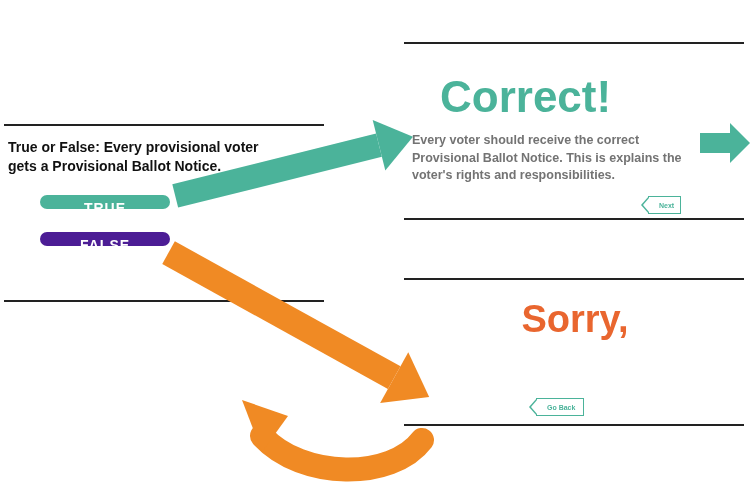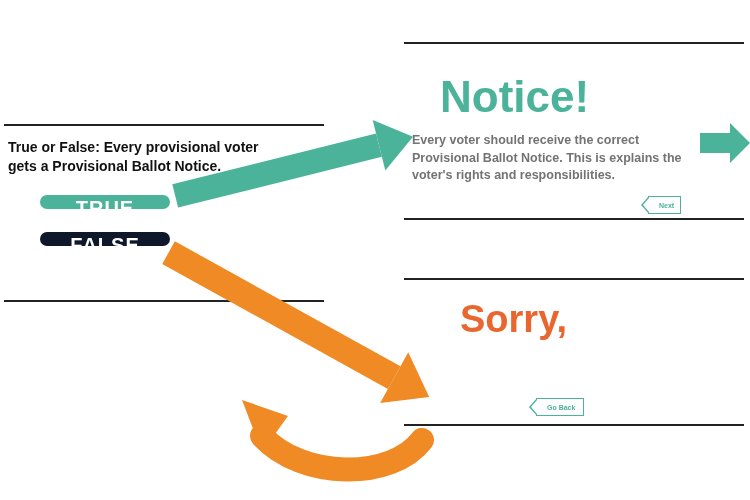--- a/index.html
+++ b/index.html
@@ -1,44 +1,44 @@
 <!DOCTYPE html>
 <html><head>
 <meta charset="utf-8">
 <style>
   html,body{margin:0;padding:0;width:750px;height:500px;background:#fff;font-family:"Helvetica Neue",Arial,sans-serif;overflow:hidden}
   .panel{position:absolute}
   .rule{position:absolute;height:2px;background:#222}
   .question{font-size:14px;font-weight:700;color:#111;line-height:1.35;width:260px}
-  .pill{position:absolute;width:130px;height:14px;border-radius:14px;color:#fff;text-align:center;font-weight:700;font-size:20px;letter-spacing:1px;line-height:27px;cursor:pointer}
+  .pill{position:absolute;width:130px;height:14px;border-radius:14px;color:#fff;text-align:center;font-weight:700;font-size:14px;letter-spacing:1px;line-height:27px;cursor:pointer}
   .pill.true{background:#4bb39a}
-  .pill.false{background:#0f172a}
+  .pill.false{background:#4c1d95}
   .big-correct{font-size:44px;font-weight:800;color:#4bb39a}
-  .big-sorry{font-size:38px;font-weight:800;color:#e9662f;text-align:left;line-height:1.15}
+  .big-sorry{font-size:38px;font-weight:800;color:#e9662f;text-align:center;line-height:1.15}
   .explain{font-size:12.5px;font-weight:700;color:#737373;line-height:1.4;width:280px}
   .mini-btn{position:absolute;height:16px;font-size:7px;font-weight:700;color:#4bb39a;border:1px solid #4bb39a;background:#fff;display:flex;align-items:center;cursor:pointer}
   .mini-btn.next{padding:0 6px 0 10px}
   .mini-btn.next::before{content:"";position:absolute;left:-8px;top:-1px;border-top:9px solid transparent;border-bottom:9px solid transparent;border-right:8px solid #4bb39a}
   .mini-btn.next::after{content:"";position:absolute;left:-6px;top:1px;border-top:7px solid transparent;border-bottom:7px solid transparent;border-right:6px solid #fff}
   .mini-btn.back{padding:0 8px 0 10px}
   .mini-btn.back::before{content:"";position:absolute;left:-8px;top:-1px;border-top:9px solid transparent;border-bottom:9px solid transparent;border-right:8px solid #4bb39a}
   .mini-btn.back::after{content:"";position:absolute;left:-6px;top:1px;border-top:7px solid transparent;border-bottom:7px solid transparent;border-right:6px solid #fff}
   svg.arrow{position:absolute;overflow:visible}
 </style>
 </head>
 <body>
 
 <div class="rule" style="left:4px;top:124px;width:320px"></div>
 <div class="panel question" style="left:8px;top:138px">True or False:  Every provisional voter gets a Provisional Ballot Notice.</div>
 <div class="pill true" style="left:40px;top:195px">TRUE</div>
 <div class="pill false" style="left:40px;top:232px">FALSE</div>
 <div class="rule" style="left:4px;top:300px;width:320px"></div>
 
 <div class="rule" style="left:404px;top:42px;width:340px"></div>
-<div class="panel big-correct" style="left:440px;top:72px">Notice!</div>
+<div class="panel big-correct" style="left:440px;top:72px">Correct!</div>
 <div class="panel explain" style="left:412px;top:132px">Every voter should receive the correct Provisional Ballot Notice. This is explains the voter's rights and responsibilities.</div>
 <div class="mini-btn next" style="left:648px;top:196px">
     <span>Next</span>
   </div>
 <div class="rule" style="left:404px;top:218px;width:340px"></div>
 
 <svg class="arrow" style="left:700px;top:118px" width="50" height="50">
   <g fill="#4bb39a">
       <rect x="0" y="15" width="30" height="20"></rect>
       <polygon points="30,5 50,25 30,45"></polygon>

